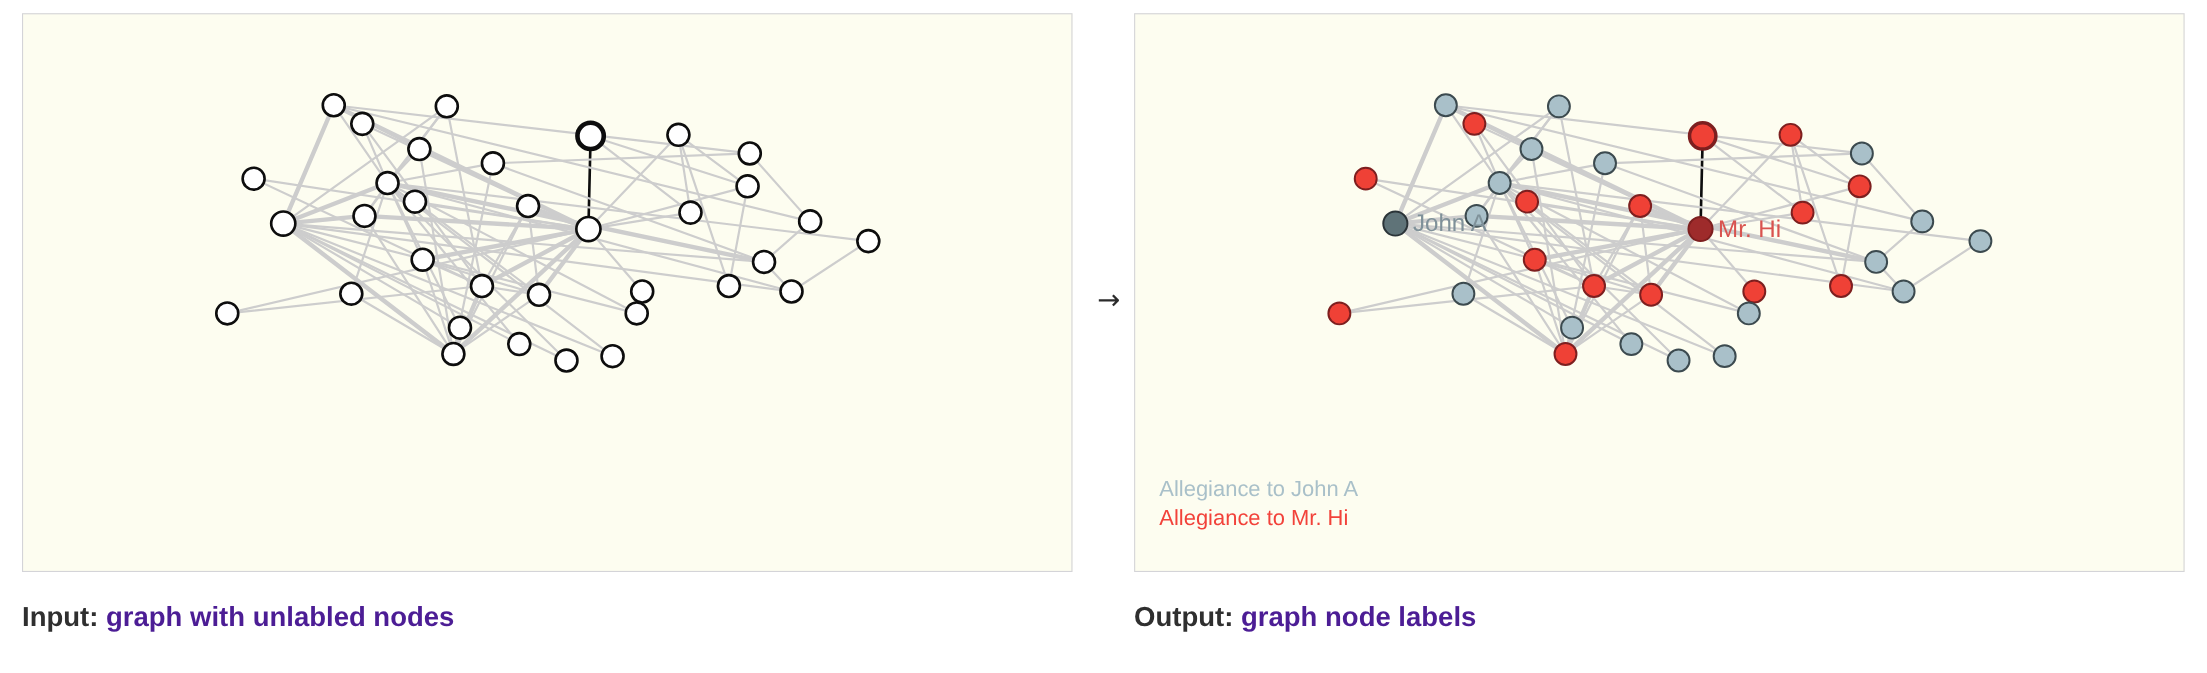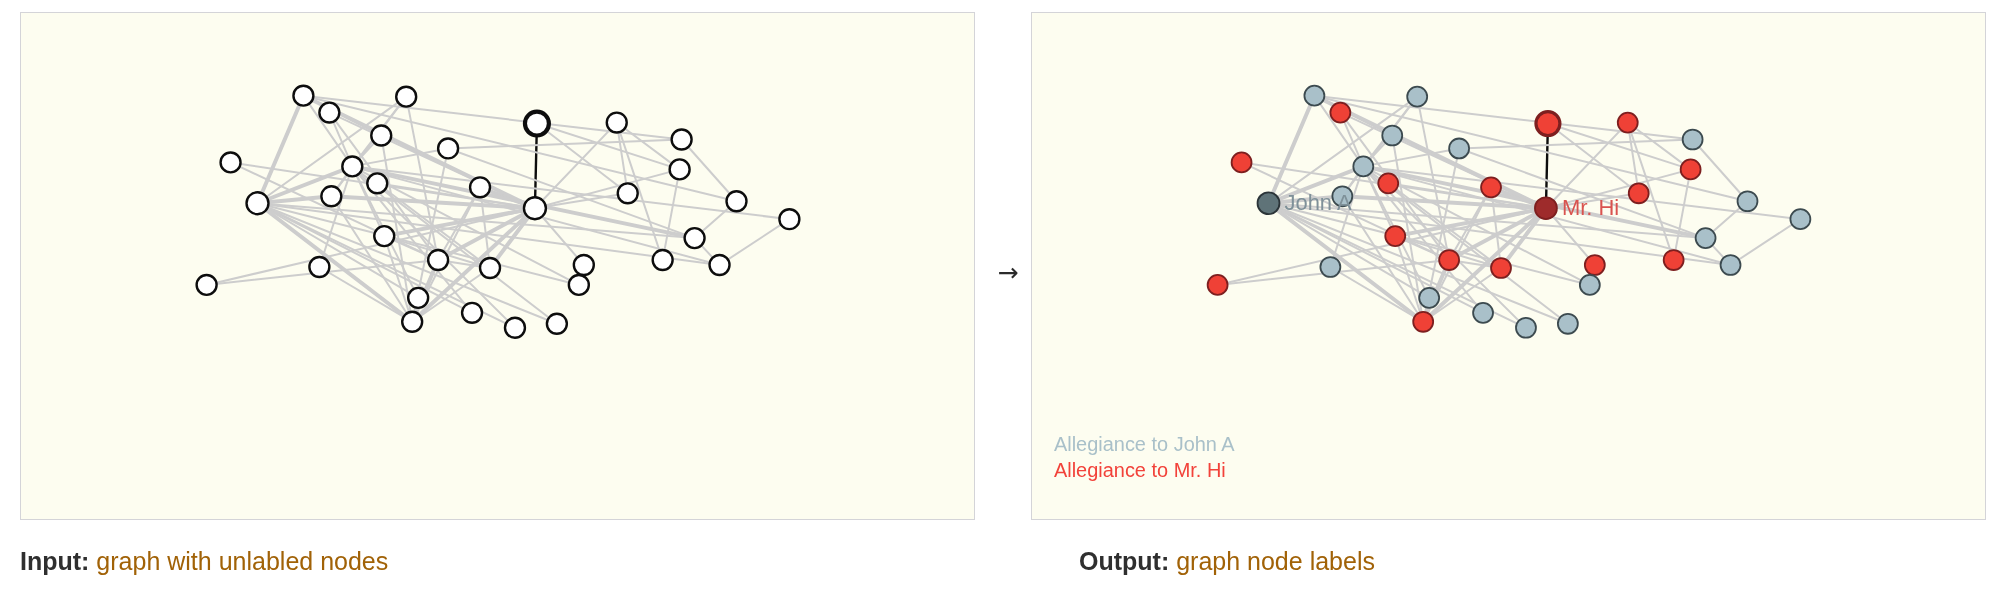--- a/index.html
+++ b/index.html
@@ -38,23 +38,23 @@
   }
 
   .caption{
     position:absolute;
     top:546px;
     font-size:25px;
     line-height:1.2;
     white-space:nowrap;
   }
   #caption-input{ left:20px; }
-  #caption-output{ left:1079px; }
+  #caption-output{ left:1031px; }
   .caption .cap-key{ color:#2f2f2f; font-weight:bold;text-align:right; }
-  .caption .cap-val{ color:#a16207; font-weight:normal; }
+  .caption .cap-val{ color:#4c1d95; font-weight:bold; }
 </style>
 </head>
 <body>
 
 <div class="figure">
 
   <div class="panel" id="panel-input">
     <svg id="svg-input" viewBox="0 0 955 508" preserveAspectRatio="none">
         <g>
           <line x1="515" y1="196" x2="418" y2="248" stroke="#cdcdcd" stroke-width="4" stroke-linecap="round"></line>

